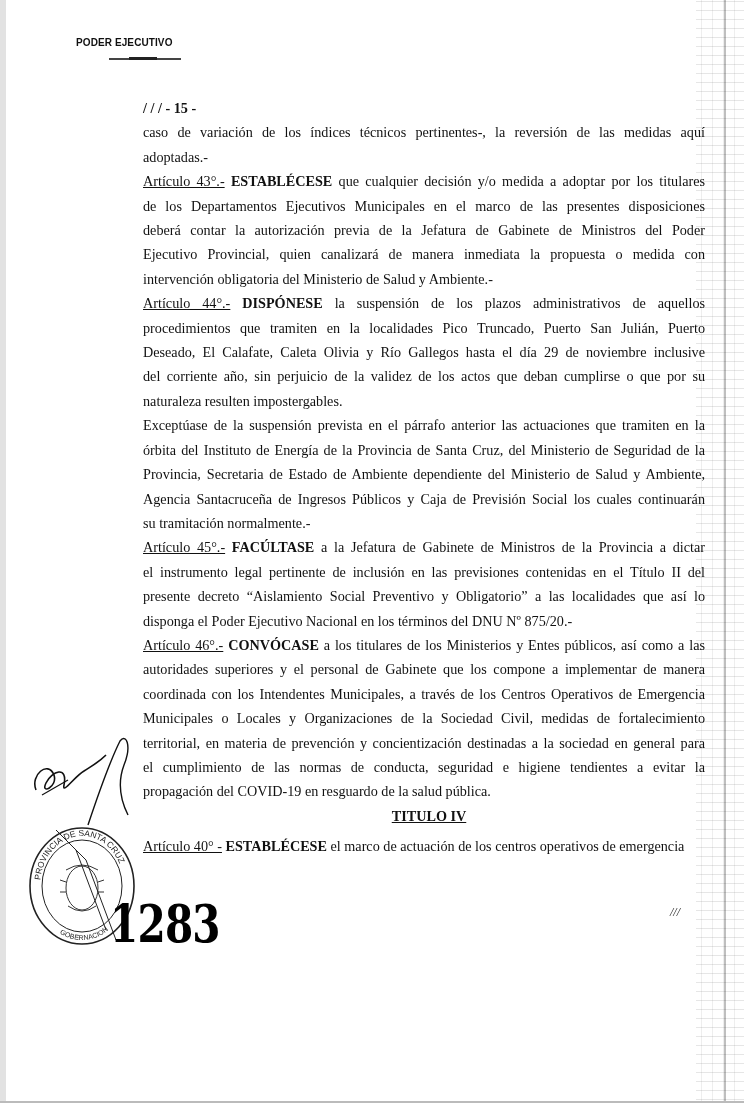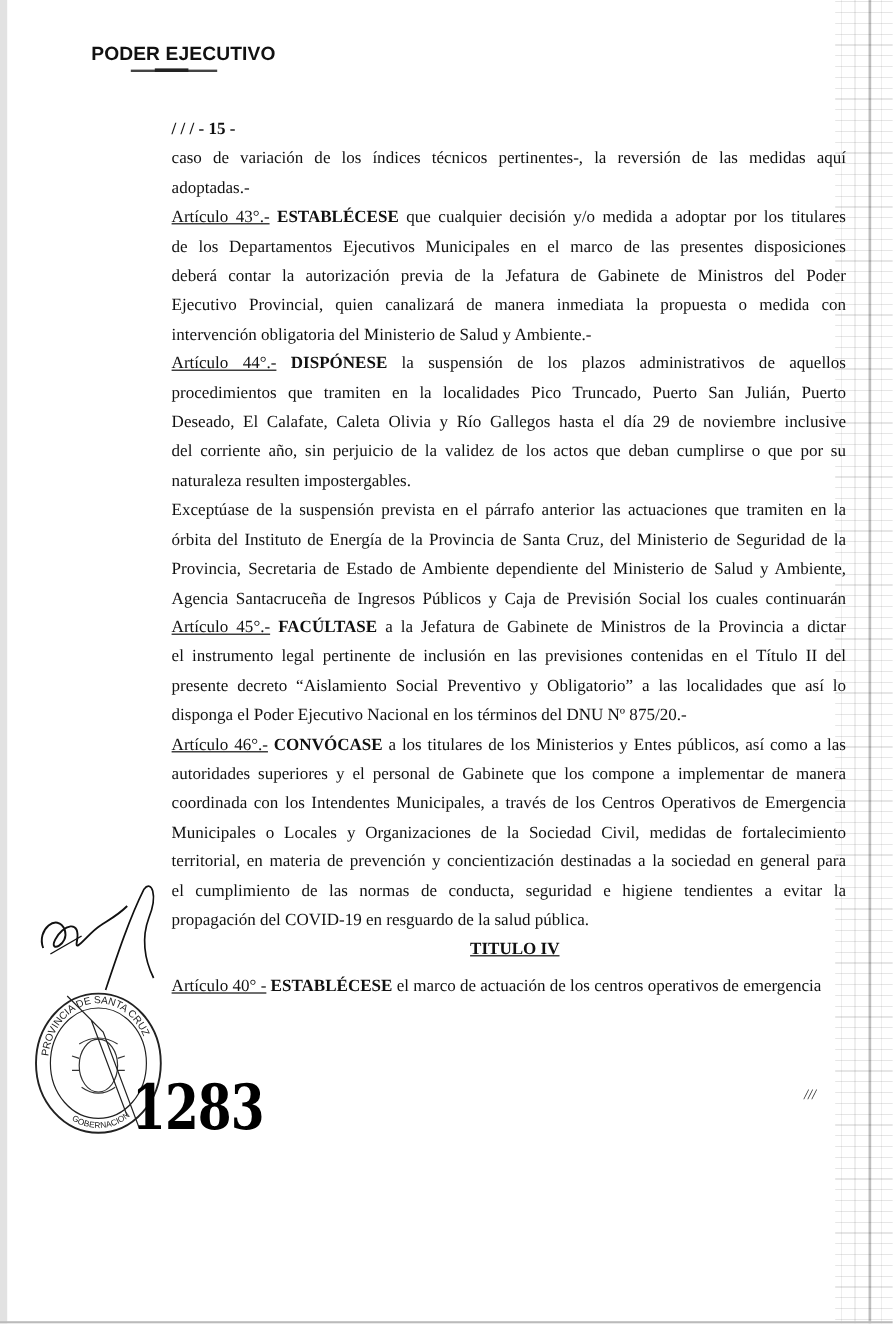--- a/index.html
+++ b/index.html
@@ -23,21 +23,21 @@
       repeating-linear-gradient(0deg, rgba(0,0,0,0.0) 0 3px, rgba(0,0,0,0.18) 3px 4px, rgba(0,0,0,0) 4px 9px),
       repeating-linear-gradient(90deg, rgba(0,0,0,0.0) 0 5px, rgba(0,0,0,0.12) 5px 6px, rgba(0,0,0,0) 6px 11px);
     opacity: 0.55;
   }
   .right-bar {
     position: absolute; right: 18px; top: 0; width: 2px; height: 1103px; background: rgba(0,0,0,0.25);
   }
   .header-title {
     position: absolute; left: 76px; top: 37px;
     font-family: "Liberation Sans", sans-serif;
-    font-weight: bold; font-size: 16px; letter-spacing: 0.1px; color: #111;
+    font-weight: bold; font-size: 10px; letter-spacing: 0.1px; color: #111;
   }
   .header-rule {
     position: absolute; left: 109px; top: 58px; width: 72px; height: 2px; background: #444;
   }
   .header-rule::after {
     content: ""; position: absolute; left: 20px; top: -1px; width: 28px; height: 3px; background: #222;
   }
   .text-block {
     position: absolute; left: 143px; top: 96px; width: 562px;
     font-size: 14.2px; line-height: 24.4px;
@@ -91,20 +91,21 @@
     <span class="b">DISPÓNESE</span><span> la suspensión de los plazos administrativos de aquellos</span>
   </div>
   <div class="line j">procedimientos que tramiten en la localidades Pico Truncado, Puerto San Julián, Puerto</div>
   <div class="line j">Deseado,  El  Calafate, Caleta Olivia y Río Gallegos  hasta el día 29 de noviembre inclusive</div>
   <div class="line j">del corriente año, sin perjuicio de la validez de los actos que deban cumplirse o que por su</div>
   <div class="line">naturaleza resulten impostergables.</div>
   <div class="line j">Exceptúase de la suspensión prevista en el párrafo anterior  las actuaciones que tramiten  en  la</div>
   <div class="line j">órbita del Instituto de Energía de la Provincia de Santa Cruz, del Ministerio de Seguridad de la</div>
   <div class="line j">Provincia, Secretaria de Estado de Ambiente dependiente del Ministerio de Salud y Ambiente,</div>
   <div class="line j">Agencia Santacruceña de Ingresos Públicos y Caja de Previsión Social los cuales continuarán</div>
+  <div class="line">su tramitación normalmente.-</div>
 
   <div class="line j">
     <span class="u">Artículo 45°.-</span>
     <span class="b">FACÚLTASE</span><span>  a la  Jefatura  de Gabinete de Ministros de  la Provincia a dictar</span>
   </div>
   <div class="line j">el instrumento legal pertinente de inclusión en las previsiones contenidas en el Título II del</div>
   <div class="line j">presente decreto “Aislamiento Social Preventivo y Obligatorio” a las localidades que así lo</div>
   <div class="line">disponga el Poder Ejecutivo Nacional en los términos del DNU Nº 875/20.-</div>
 
   <div class="line j">

